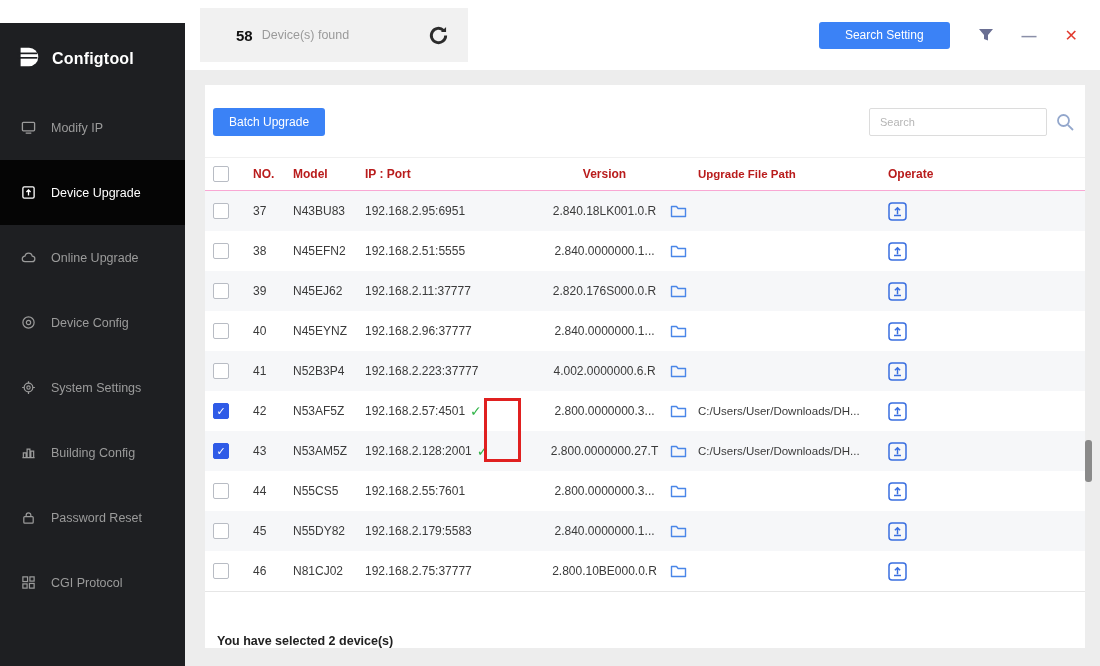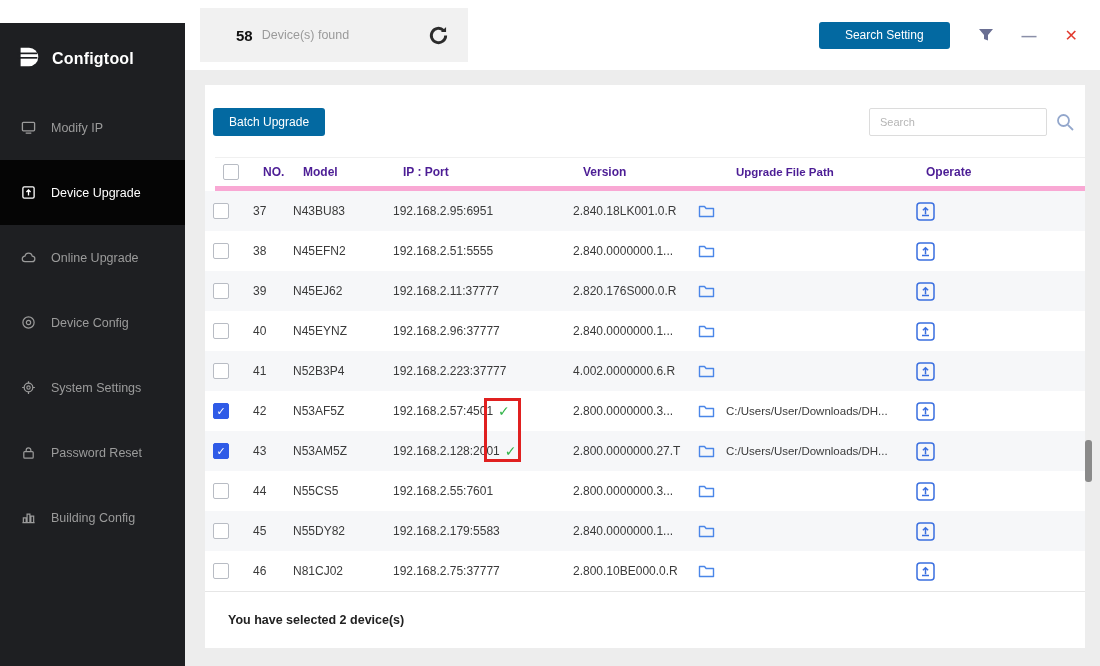--- a/index.html
+++ b/index.html
@@ -19,63 +19,63 @@
   
   .main{flex:1;display:flex;flex-direction:column;min-width:0;}
   .topbar{height:70px;background:#fff;display:flex;align-items:center;
           justify-content:space-between;padding:0 22px 0 15px;}
   .count-box{background:#f1f1f1;height:54px;width:268px;display:flex;align-items:center;
              padding:0 18px;gap:9px;}
   .count-num{font-size:15px;font-weight:700;color:#111;margin-left:18px;}
   .count-label{font-size:12.5px;color:#9a9a9a;flex:1;}
   .refresh-btn{display:inline-flex;cursor:pointer;}
   .win-controls{display:flex;align-items:center;gap:28px;}
-  .btn-blue{background:#0369a1;color:#fff;border:none;border-radius:3px;font-size:12px;
+  .btn-blue{background:#3b82f6;color:#fff;border:none;border-radius:3px;font-size:12px;
             font-family:inherit;cursor:pointer;}
   .btn-search-setting{height:27px;padding:0 26px;}
   .icon-btn{cursor:pointer;display:inline-flex;align-items:center;justify-content:center;}
   .min-icon{color:#8a8fa8;font-weight:700;font-size:15px;}
   .close-icon{color:#e23a2e;font-weight:700;font-size:16px;}
 
   .content{flex:1;background:#ededed;padding:15px 15px 18px 20px;min-height:0;}
   .panel{background:#fff;height:100%;display:flex;flex-direction:column;min-height:0;}
 
   .panel-toolbar{display:flex;justify-content:space-between;align-items:center;
                  padding:23px 10px 21px 8px;}
   .btn-batch{height:28px;padding:0 16px;}
   .search-wrap{display:flex;align-items:center;gap:8px;}
   .search-input{width:178px;height:28px;border:1px solid #dcdcdc;border-radius:2px;
                 padding:0 10px;font-size:11px;color:#333;outline:none;font-family:inherit;}
   .search-input::placeholder{color:#b5b5b5;}
 
   
   .thead,.trow{display:flex;align-items:center;padding-left:8px;font-size:12px;}
-  .thead{height:34px;font-weight:700;color:#4c1d95;
-         border-top:1px solid #f0f0f0;border-bottom:5px solid #f9a8d4;margin-left:10px;}
+  .thead{height:34px;font-weight:700;color:#b91c1c;
+         border-top:1px solid #f0f0f0;border-bottom:1px solid #f9a8d4;}
   .trow{height:40px;color:#3a3a3a;}
   .trow.alt{background:#f6f7f9;}
   .col{flex-shrink:0;}
   .col-check{width:40px;display:flex;align-items:center;}
   .col-no{width:40px;}
-  .col-model{width:100px;}
+  .col-model{width:72px;}
   .col-ip{width:180px;display:flex;align-items:center;white-space:nowrap;}
-  .col-version{width:125px;overflow:hidden;white-space:nowrap;padding-right:6px;}
+  .col-version{width:125px;overflow:hidden;white-space:nowrap;padding-right:6px;text-align:center;}
   .col-folder{width:28px;display:flex;align-items:center;cursor:pointer;}
   .col-path{width:190px;overflow:hidden;white-space:nowrap;font-size:11.5px;}
   .col-operate{flex:1;display:flex;align-items:center;flex-shrink:1;}
   .checkbox{width:16px;height:16px;border:1px solid #b8bcc4;border-radius:2px;background:#fff;
             display:inline-flex;align-items:center;justify-content:center;cursor:pointer;
             font-size:11px;}
   .checkbox.checked{background:#2f5be7;border-color:#2f5be7;color:#fff;font-weight:700;}
   .checkbox.checked::after{content:"✓";}
   .green-check{color:#33b54a;font-weight:700;font-size:14px;margin-left:5px;}
   .upload-btn{display:inline-flex;cursor:pointer;}
 
-  .tfoot{border-top:1px solid #e6e6e6;flex:1;display:flex;align-items:center;
-         padding-left:23px;font-weight:700;font-size:12.5px;color:#222;}
+  .tfoot{border-top:1px solid #e6e6e6;flex:1;display:flex;align-items:flex-end;
+         padding-left:12px;font-weight:700;font-size:12.5px;color:#222;}
 
   
   .annotation-box{position:absolute;left:484px;top:398px;width:37px;height:64px;
                   border:3px solid #e02020;pointer-events:none;z-index:50;}
   .scroll-thumb{position:absolute;right:8px;top:440px;width:7px;height:42px;
                 background:#8a8a8a;border-radius:3px;cursor:pointer;z-index:40;}
 </style>
 </head>
 <body>
 
@@ -134,33 +134,44 @@
               <circle cx="8" cy="8" r="4.6" fill="none" stroke="currentColor" stroke-width="1.3"></circle>
               <circle cx="8" cy="8" r="1.8" fill="none" stroke="currentColor" stroke-width="1.2"></circle>
               <path d="M8 1.2v2.2M8 12.6v2.2M1.2 8h2.2M12.6 8h2.2" stroke="currentColor" stroke-width="1.3"></path>
             </svg>
           </span>
     <span class="nav-label">System Settings</span>
   </div>
         <div class="nav-item">
     <span class="nav-icon">
             <svg viewBox="0 0 16 16" width="15" height="15">
+              <path d="M2.5 13.5V8.5h3v5M6.5 13.5V4.5h3v9M10.5 13.5V6.5h3v7M1.5 13.5h13" fill="none" stroke="currentColor" stroke-width="1.3"></path>
+            </svg>
+          </span>
+    <span class="nav-label">Building Config</span>
+  </div>
+        <div class="nav-item">
+    <span class="nav-icon">
+            <svg viewBox="0 0 16 16" width="15" height="15">
               <rect x="3" y="7" width="10" height="7" rx="1" fill="none" stroke="currentColor" stroke-width="1.3"></rect>
               <path d="M5.5 7V5.5a2.5 2.5 0 0 1 5 0V7" fill="none" stroke="currentColor" stroke-width="1.3"></path>
             </svg>
           </span>
     <span class="nav-label">Password Reset</span>
   </div>
         <div class="nav-item">
     <span class="nav-icon">
             <svg viewBox="0 0 16 16" width="15" height="15">
-              <path d="M2.5 13.5V8.5h3v5M6.5 13.5V4.5h3v9M10.5 13.5V6.5h3v7M1.5 13.5h13" fill="none" stroke="currentColor" stroke-width="1.3"></path>
-            </svg>
-          </span>
-    <span class="nav-label">Building Config</span>
+              <rect x="2" y="2" width="5" height="5" fill="none" stroke="currentColor" stroke-width="1.3"></rect>
+              <rect x="9.5" y="2" width="4.5" height="4.5" fill="none" stroke="currentColor" stroke-width="1.3"></rect>
+              <rect x="2" y="9.5" width="4.5" height="4.5" fill="none" stroke="currentColor" stroke-width="1.3"></rect>
+              <rect x="9" y="9" width="5" height="5" fill="none" stroke="currentColor" stroke-width="1.3"></rect>
+            </svg>
+          </span>
+    <span class="nav-label">CGI Protocol</span>
   </div>
       </nav>
   </aside>
 
   <div class="main">
 
     <header class="topbar">
       <div class="count-box">
         <span class="count-num">58</span>
         <span class="count-label">Device(s) found</span>

